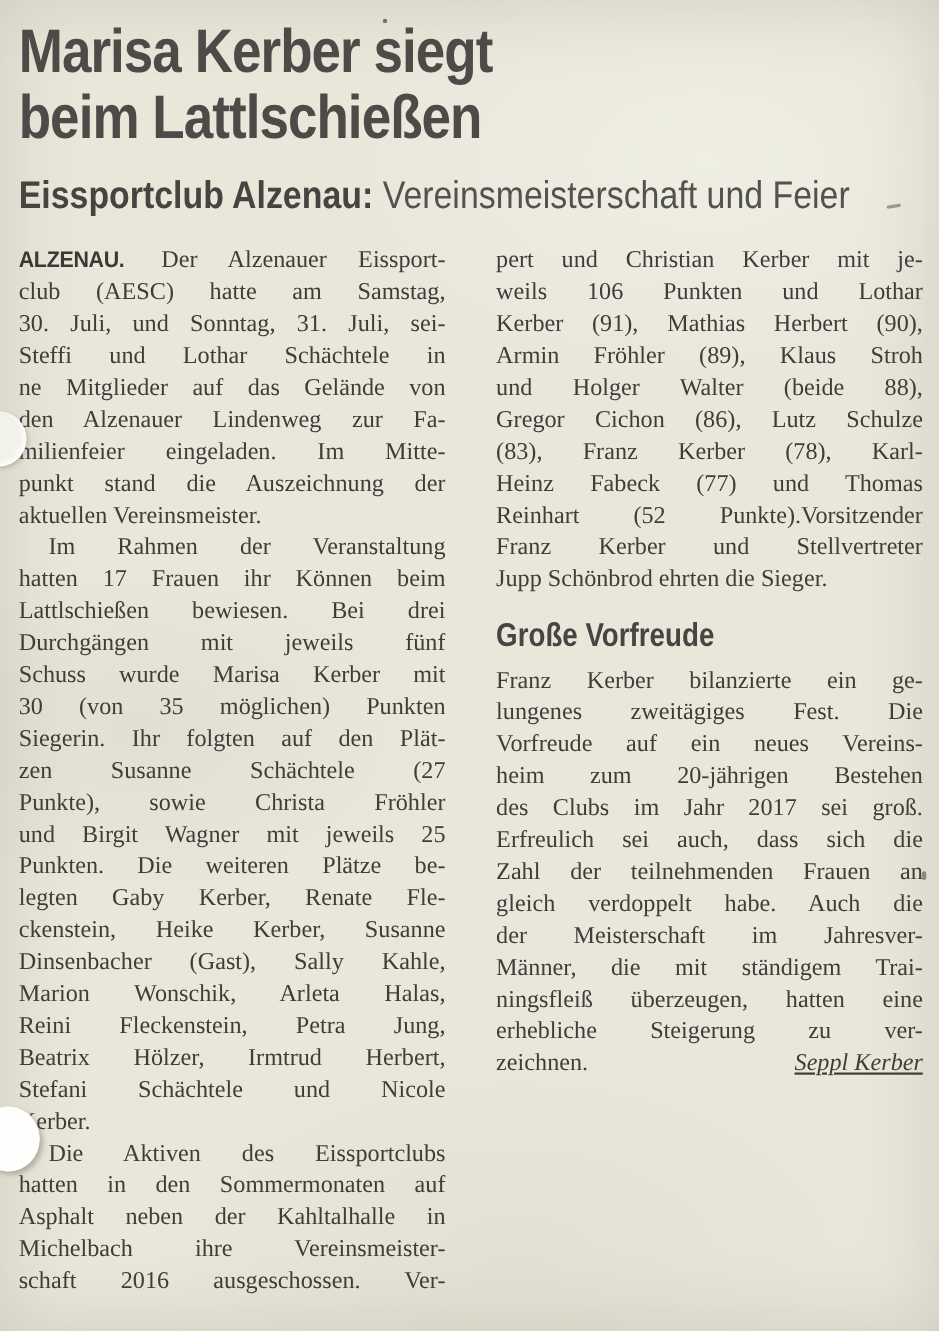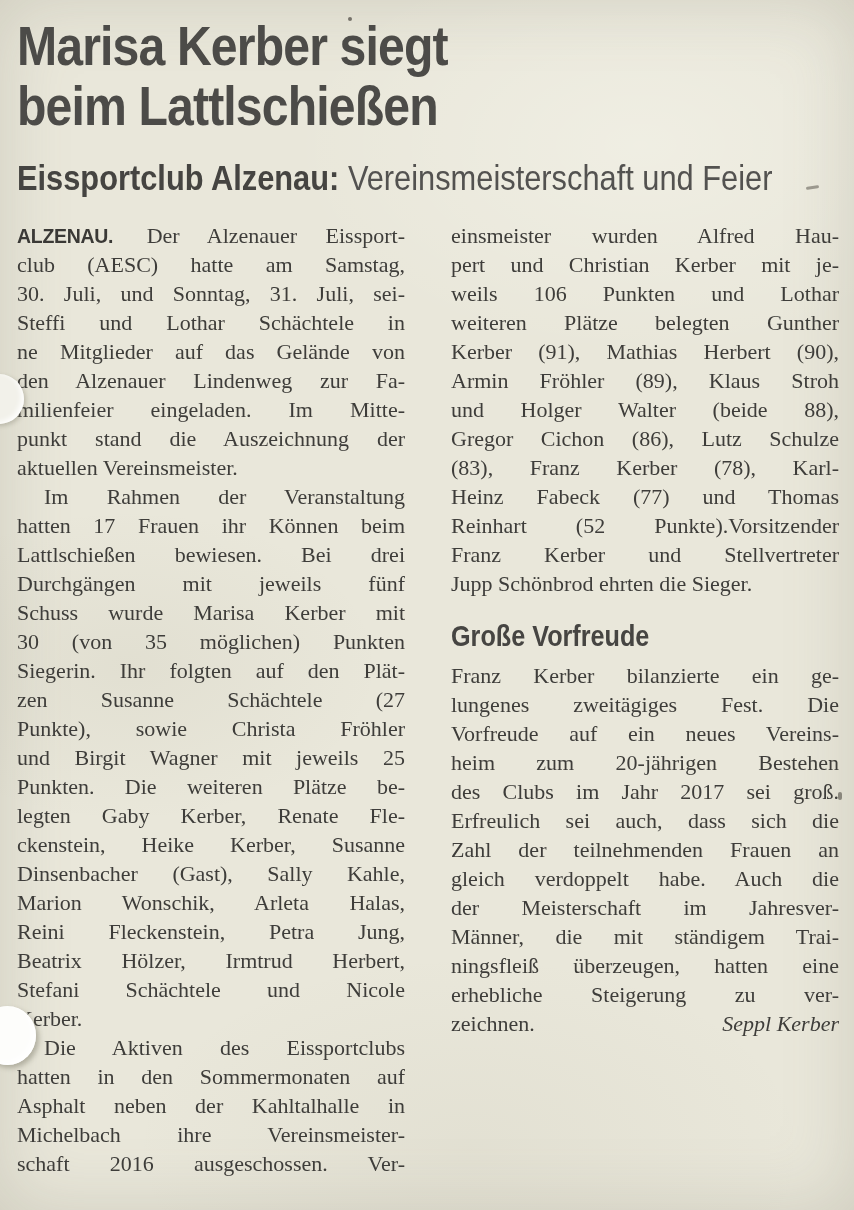--- a/index.html
+++ b/index.html
@@ -103,21 +103,21 @@
     white-space: nowrap;
   }
 
   .sig-row {
     display: flex;
     justify-content: space-between;
     text-align: left;
     text-align-last: left;
     align-items: flex-end;
   }
-  .signature { font-style: italic; }
+  .signature { font-style: italic; text-decoration: underline; }
 
   
   .punch {
     position: absolute;
     border-radius: 50%;
     z-index: 3;
   }
   .punch-small {
     left: -26px;
     top: 374px;
@@ -191,24 +191,22 @@
         <div class="para">
           <div class="line indent">Die Aktiven des Eissportclubs</div>
           <div class="line">hatten in den Sommermonaten auf</div>
           <div class="line">Asphalt neben der Kahltalhalle in</div>
           <div class="line">Michelbach ihre Vereinsmeister-</div>
           <div class="line">schaft 2016 ausgeschossen. Ver-</div>
         </div>
       </div>
     <div class="col">
         <div class="para">
-          <div class="line">einsmeister wurden Alfred Hau-</div>
           <div class="line">pert und Christian Kerber mit je-</div>
           <div class="line">weils 106 Punkten und Lothar</div>
-          <div class="line">weiteren Plätze belegten Gunther</div>
           <div class="line">Kerber (91), Mathias Herbert (90),</div>
           <div class="line">Armin Fröhler (89), Klaus Stroh</div>
           <div class="line">und Holger Walter (beide 88),</div>
           <div class="line">Gregor Cichon (86), Lutz Schulze</div>
           <div class="line">(83), Franz Kerber (78), Karl-</div>
           <div class="line">Heinz Fabeck (77) und Thomas</div>
           <div class="line">Reinhart (52 Punkte).Vorsitzender</div>
           <div class="line">Franz Kerber und Stellvertreter</div>
           <div class="line flush">Jupp Schönbrod ehrten die Sieger.</div>
         </div>

